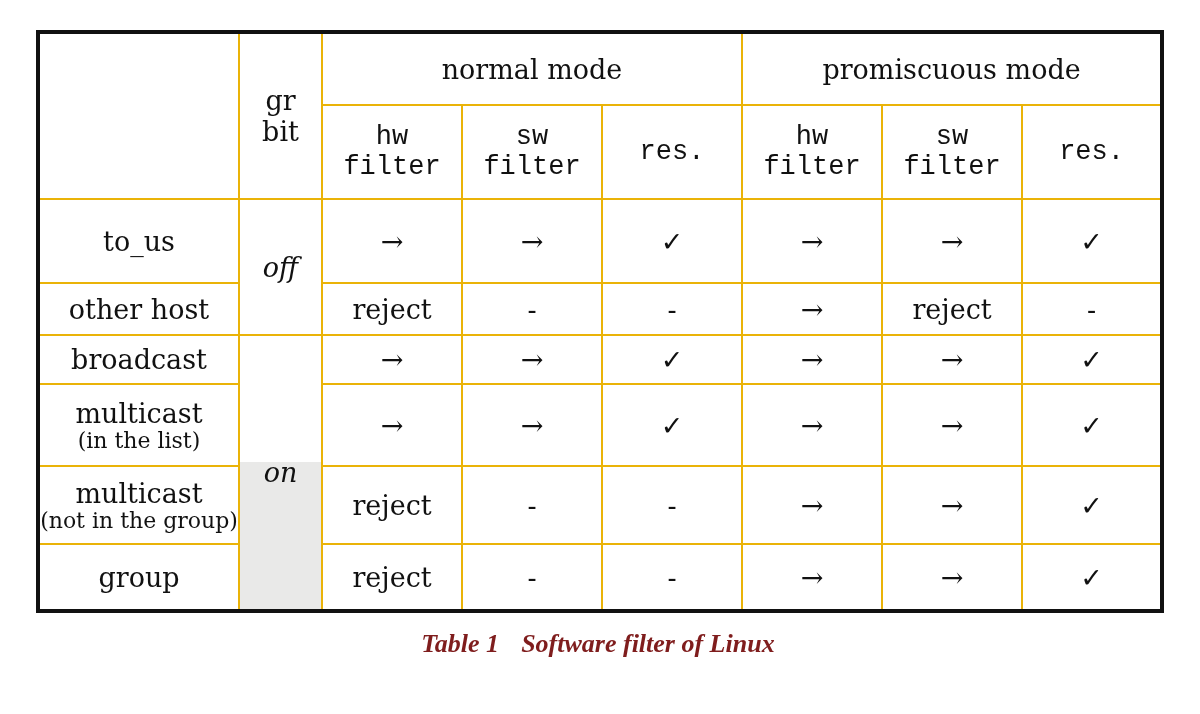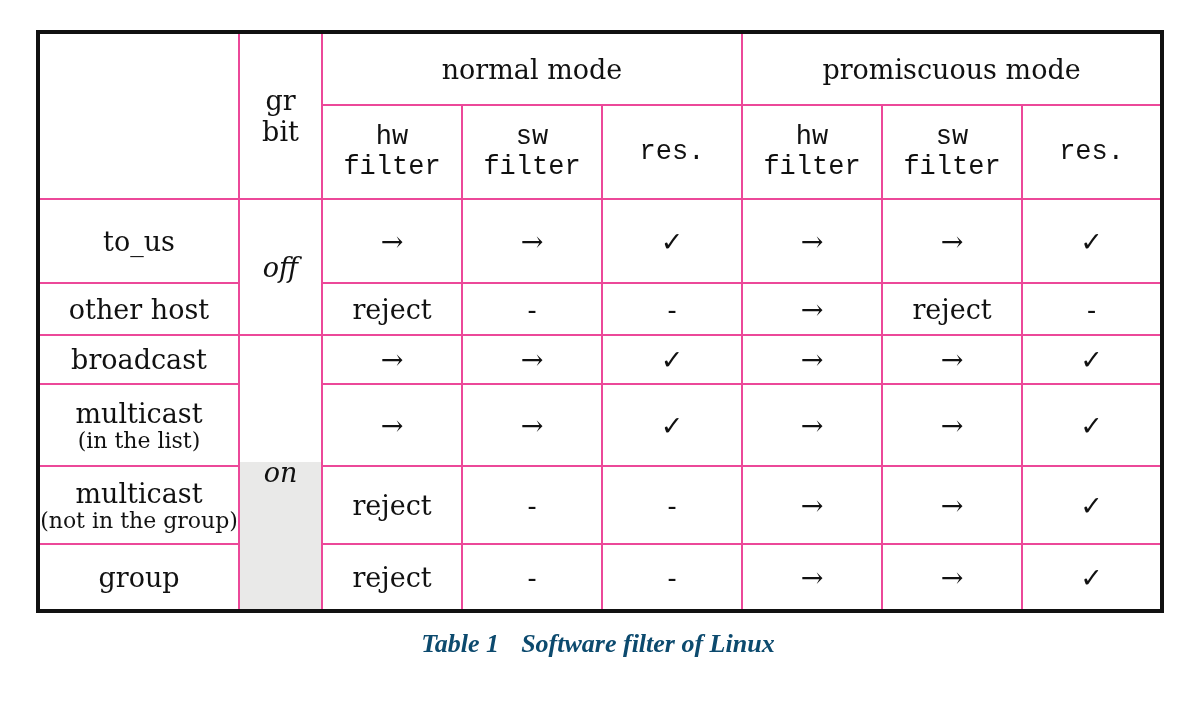--- a/index.html
+++ b/index.html
@@ -24,21 +24,21 @@
     top: 30px;
     width: 1128px;
   }
   table.filter-table {
     border-collapse: collapse;
     table-layout: fixed;
     width: 1124px;
     border: 4px solid #111111;
   }
   table.filter-table td {
-    border: 2px solid #ec4899;
+    border: 2px solid #eab308;
     text-align: center;
     vertical-align: middle;
     padding: 0;
     font-size: 27px;
     background: #ffffff;
     overflow: hidden;
   }
   
   td.bl-thick { border-left-width: 4px; }
   td.bb-thick { border-bottom-width: 4px; }
@@ -84,21 +84,21 @@
   tr.r6 { height: 67px; }
   
   .caption {
     margin-top: 16px;
     width: 1124px;
     text-align: center;
     font-family: "Liberation Serif", "DejaVu Serif", serif;
     font-style: italic;
     font-weight: bold;
     font-size: 26px;
-    color: #0c4a6e;
+    color: #7f1d1d;
   }
   .caption .cap-tag { margin-right: 22px; }
 </style>
 </head>
 <body>
 
 <div class="canvas">
   <div class="figure-wrap">
 
     <table class="filter-table">

